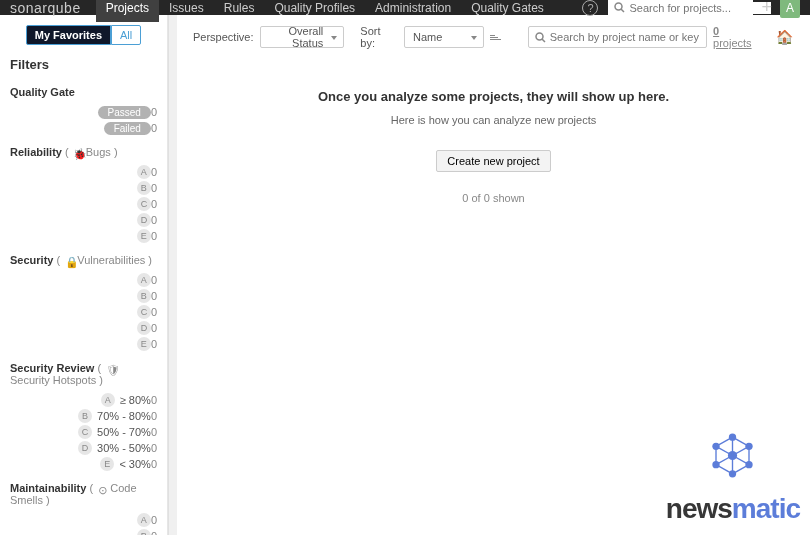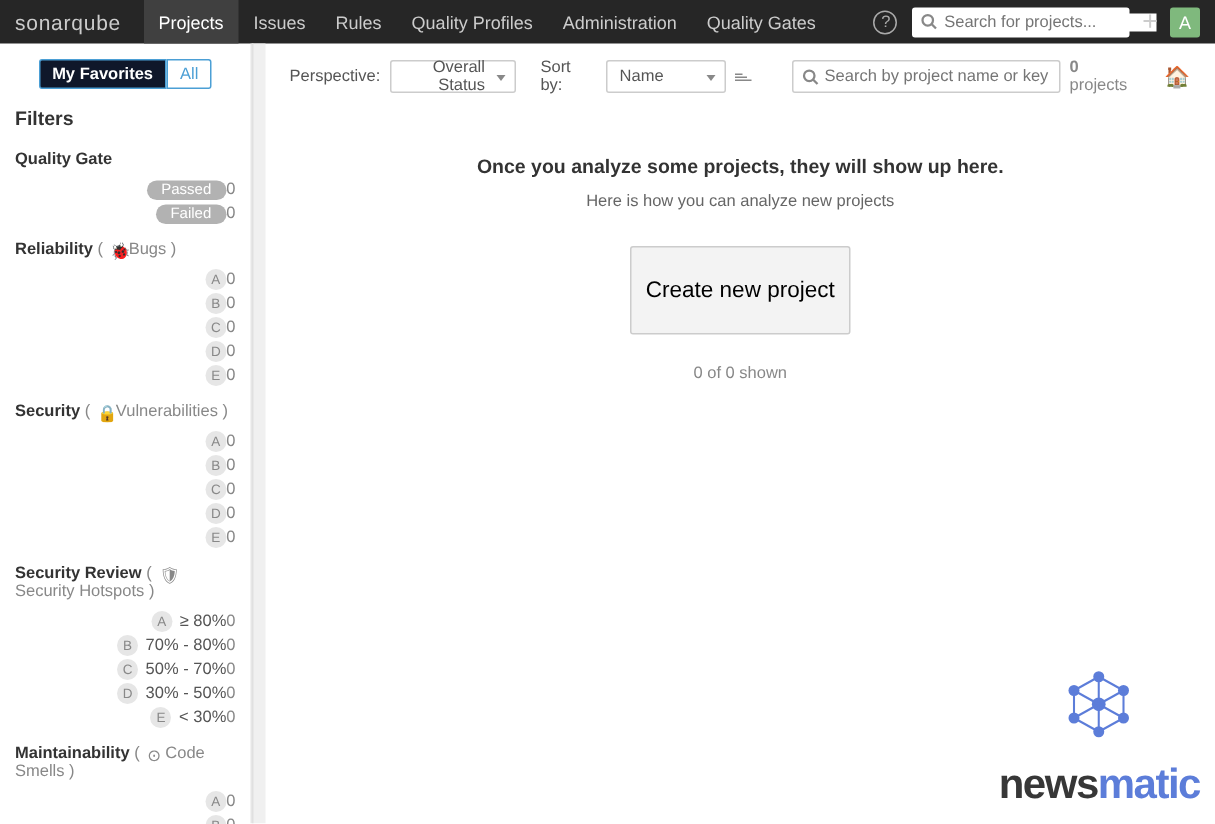--- a/index.html
+++ b/index.html
@@ -1,17 +1,17 @@
 <!DOCTYPE html>
 <html><head>
 <meta charset="utf-8">
 <style>
 * { box-sizing: border-box; margin: 0; padding: 0; }
 body { font-family: -apple-system, BlinkMacSystemFont, "Segoe UI", Helvetica, Arial, sans-serif; font-size: 13px; color: #333; width: 810px; height: 549px; overflow: hidden; position: relative; background: #fff; }
-.topnav { background: #262626; height: 29px; display: flex; align-items: center; color: #ccc; padding: 0 10px; }
+.topnav { background: #262626; height: 15px; display: flex; align-items: center; color: #ccc; padding: 0 10px; }
 .brand { font-weight: 300; letter-spacing: 0.5px; margin-right: 15px; font-size: 14px; }
 .nav-item { padding: 0 10px; height: 29px; display: flex; align-items: center; font-size: 12px; cursor: pointer; }
 .nav-item.active { background: #404040; color: #fff; }
 .nav-spacer { flex: 1; }
 .help-icon { width: 16px; height: 16px; border: 1.5px solid #aaa; border-radius: 50%; display: flex; align-items: center; justify-content: center; font-size: 11px; color: #aaa; margin-right: 10px; cursor: pointer; }
 .search-global { background: #fff; border-radius: 2px; height: 20px; width: 145px; display: flex; align-items: center; padding: 0 6px; margin-right: 8px; }
 .search-global input { border: none; outline: none; font-size: 11px; flex: 1; }
 .plus { color: #ccc; font-size: 18px; margin-right: 8px; cursor: pointer; }
 .avatar { width: 20px; height: 20px; background: #7fb97d; color: #fff; display: flex; align-items: center; justify-content: center; border-radius: 2px; font-size: 12px; }
 .content { display: flex; height: 520px; }
@@ -33,26 +33,26 @@
 .count { color: #888; }
 .main { flex: 1; padding: 10px 16px; position: relative; }
 .toolbar { display: flex; align-items: center; gap: 6px; font-size: 11px; color: #555; margin-bottom: 20px; }
 .select { border: 1px solid #ccc; border-radius: 2px; height: 22px; padding: 0 20px 0 8px; display:flex; align-items:center; position:relative; background:#fff; cursor:pointer;text-align:right; }
 .select::after { content:''; position:absolute; right:6px; top:9px; border-left:3px solid transparent; border-right:3px solid transparent; border-top:4px solid #888; }
 .sort-icon { width:16px; height:16px; display:flex; flex-direction:column; justify-content:center; gap:1px; cursor:pointer;}
 .sort-icon span { height:1px; background:#888; }
 .sort-icon span:nth-child(1){width:5px;} .sort-icon span:nth-child(2){width:8px;} .sort-icon span:nth-child(3){width:11px;}
 .search-proj { border:1px solid #ccc; border-radius:2px; height:22px; width:180px; display:flex; align-items:center; padding:0 6px; }
 .search-proj input { border:none; outline:none; font-size:11px; flex:1; }
-.proj-count { margin-left:auto; color:#888; }
+.proj-count { margin-left:auto; color:#888;text-decoration:underline; }
 .home-icon { color:#e08a3a; margin-left:10px; font-size:14px; cursor:pointer; }
 .empty { text-align:center; margin-top:40px; color:#333; }
 .empty h3 { font-size:13px; font-weight:700; margin-bottom:10px; }
 .empty p { font-size:11px; color:#666; margin-bottom:24px; }
-.create-btn { border:1px solid #ccc; background:#f3f3f3; padding:20px 10px; font-size:15px; border-radius:2px; cursor:pointer; }
+.create-btn { border:1px solid #ccc; background:#f3f3f3; padding:4px 10px; font-size:11px; border-radius:2px; cursor:pointer; }
 .shown { font-size:11px; color:#888; margin-top:20px; }
 .watermark { position:absolute; right:10px; bottom:10px; display:flex; align-items:center; gap:10px; opacity:0.9;flex-direction:column; }
 .wm-logo { width:55px; height:55px; position:relative; }
 .wm-text { font-size:28px; font-weight:700; color:#222; letter-spacing:-1px; }
 .scroll-gutter { width:9px; background:#f0f0f0; border-left:1px solid #e0e0e0; }
 svg.magnify { width:11px; height:11px; fill:none; stroke:#888; stroke-width:1.5; margin-right:4px; flex-shrink:0;}
 </style>
 </head>
 <body>
 

